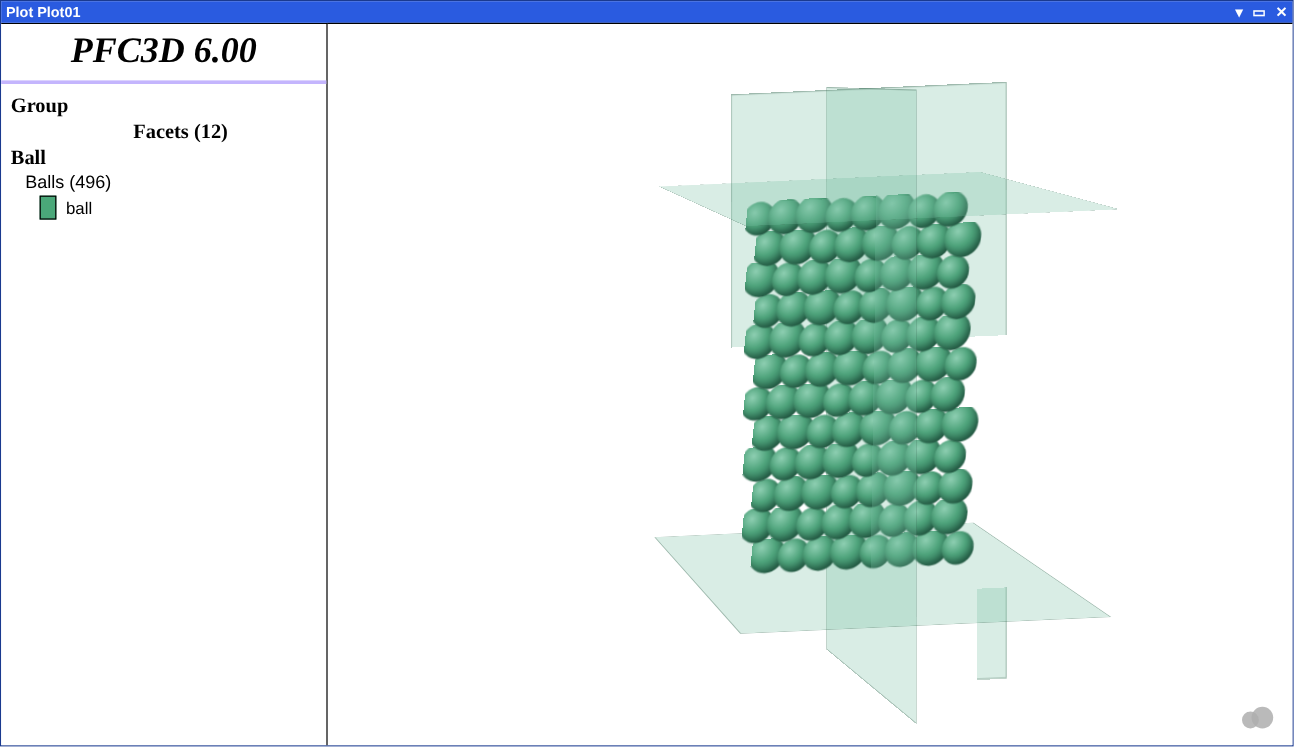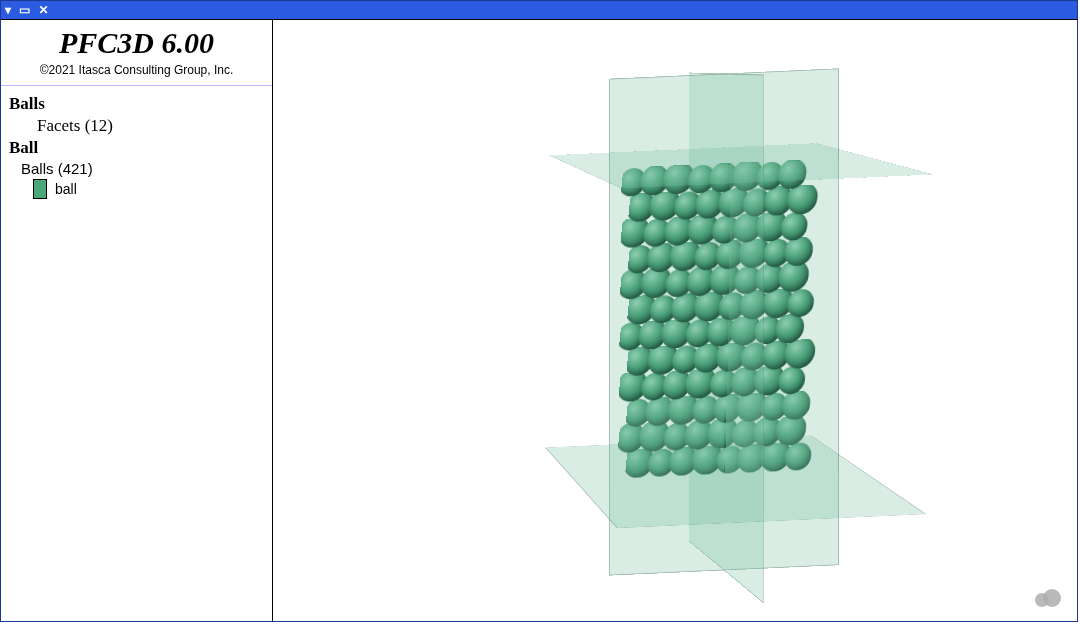--- a/index.html
+++ b/index.html
@@ -41,40 +41,40 @@
     width: 272px;
     border-right: 1px solid #000;
     border-top: 1px solid #000;
     box-sizing: border-box;
     display: flex;
     flex-direction: column;
   }
   .header-block {
     text-align: center;
     padding: 6px 4px 8px 4px;
-    border-bottom: 1px solid #c4b5fd;
+    border-bottom: 3px solid #c4b5fd;
   }
   .app-title {
     font-family: "Times New Roman", Times, serif;
     font-style: italic;
     font-weight: bold;
     font-size: 30px;
     line-height: 1.1;
   }
   .app-copy {
     font-size: 12px;
     margin-top: 4px;
   }
   .legend {
     padding: 6px 8px;
     font-family: "Times New Roman", Times, serif;
     font-size: 17px;
   }
   .legend .group-title { font-weight: bold; margin-top: 2px; }
-  .legend .sub-title { font-weight: normal; margin-left: 28px; margin-top: 2px; }
+  .legend .sub-title { font-weight: bold; margin-left: 28px; margin-top: 2px; text-align: center; }
   .legend .sub-title-plain { font-weight: normal; margin-left: 12px; margin-top: 2px; font-family: Arial, sans-serif; font-size: 15px;}
   .legend-row { display: flex; align-items: center; margin-left: 24px; font-family: Arial, sans-serif; font-size: 14px; margin-top: 2px;}
   .swatch {
     width: 14px;
     height: 20px;
     border: 1px solid #000;
     margin-right: 8px;
     box-sizing: border-box;
   }
   .swatch.facets { background: #4aa879; }
@@ -155,39 +155,39 @@
     position:absolute; width:4px; height:4px; border-radius:50%;
     background:#fff; left:3px; top:2px;
     box-shadow: 8px 0 0 #fff;
   }
 </style>
 </head>
 <body>
 
 <div class="window">
   <div class="titlebar">
+    <span class="title-text">Plot Plot01</span>
     <div class="win-controls">
       <span>▾</span>
       <span>▭</span>
       <span>✕</span>
     </div>
   </div>
 
   <div class="content">
     <div class="sidebar">
       <div class="header-block">
         <div class="app-title">PFC3D 6.00</div>
-        <div class="app-copy">©2021 Itasca Consulting Group, Inc.</div>
       </div>
       <div class="legend">
-        <div class="group-title">Balls</div>
+        <div class="group-title">Group</div>
         <div class="sub-title">Facets (12)</div>
 
         <div class="group-title">Ball</div>
-        <div class="sub-title-plain">Balls (421)</div>
+        <div class="sub-title-plain">Balls (496)</div>
         <div class="legend-row">
           <span class="swatch ball"></span>
           <span>ball</span>
         </div>
       </div>
     </div>
 
     <div class="canvas-area">
       <div class="scene">
         <div class="plane hb"></div>

